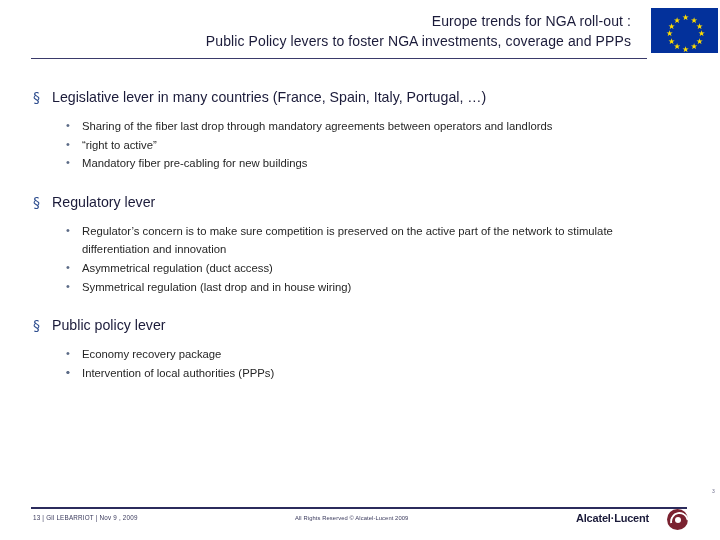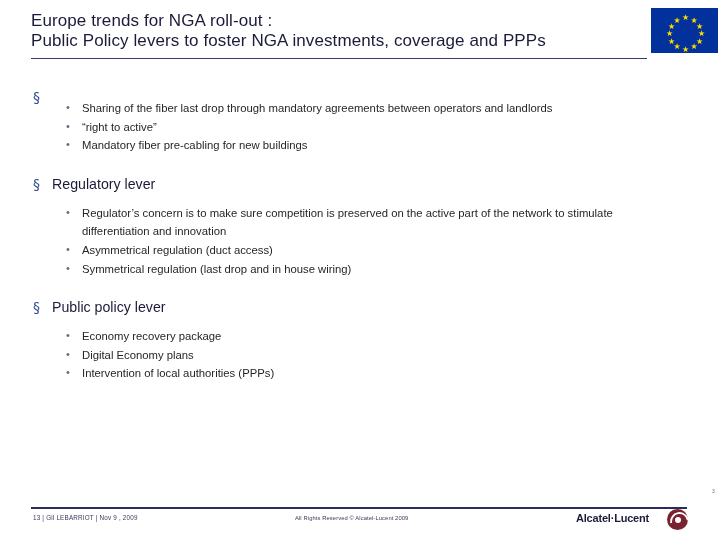--- a/index.html
+++ b/index.html
@@ -22,24 +22,25 @@
     top: 0;
     width: 720px;
     height: 62px;
   }
   .header-title {
     position: absolute;
     left: 31px;
     top: 11px;
     width: 600px;
     color: #1b1b3a;
-    font-size: 17px;
+    font-size: 14px;
     line-height: 20px;
     font-weight: normal;
     letter-spacing: 0.1px;
+    text-align: right;
   }
   .header-title .line2 {
     display: block;
   }
   .header-rule {
     position: absolute;
     left: 31px;
     top: 58px;
     width: 616px;
     height: 1px;
@@ -221,20 +222,21 @@
   </div>
 </div>
 
 <div class="content">
 
   <div class="gap-lg"></div>
 
   <div class="block">
     <div class="lvl1">
       <span class="marker">§</span>
+      <span>Legislative lever in many countries (France, Spain, Italy, Portugal, …)</span>
     </div>
     <div class="gap-sm"></div>
     <div class="lvl2">
       <span class="marker">•</span>
       <span class="text">Sharing of the fiber last drop through mandatory agreements between operators and landlords</span>
     </div>
     <div class="lvl2">
       <span class="marker">•</span>
       <span class="text">“right to active”</span>
     </div>
@@ -273,21 +275,20 @@
       <span class="marker">§</span>
       <span>Public policy lever</span>
     </div>
     <div class="gap-sm"></div>
     <div class="lvl2">
       <span class="marker">•</span>
       <span class="text">Economy recovery package</span>
     </div>
     <div class="lvl2">
       <span class="marker">•</span>
-      <span class="text">Digital Economy plans</span>
     </div>
     <div class="lvl2">
       <span class="marker">•</span>
       <span class="text">Intervention of local authorities (PPPs)</span>
     </div>
   </div>
 
 </div>
 
 <div class="page-num">3</div>

